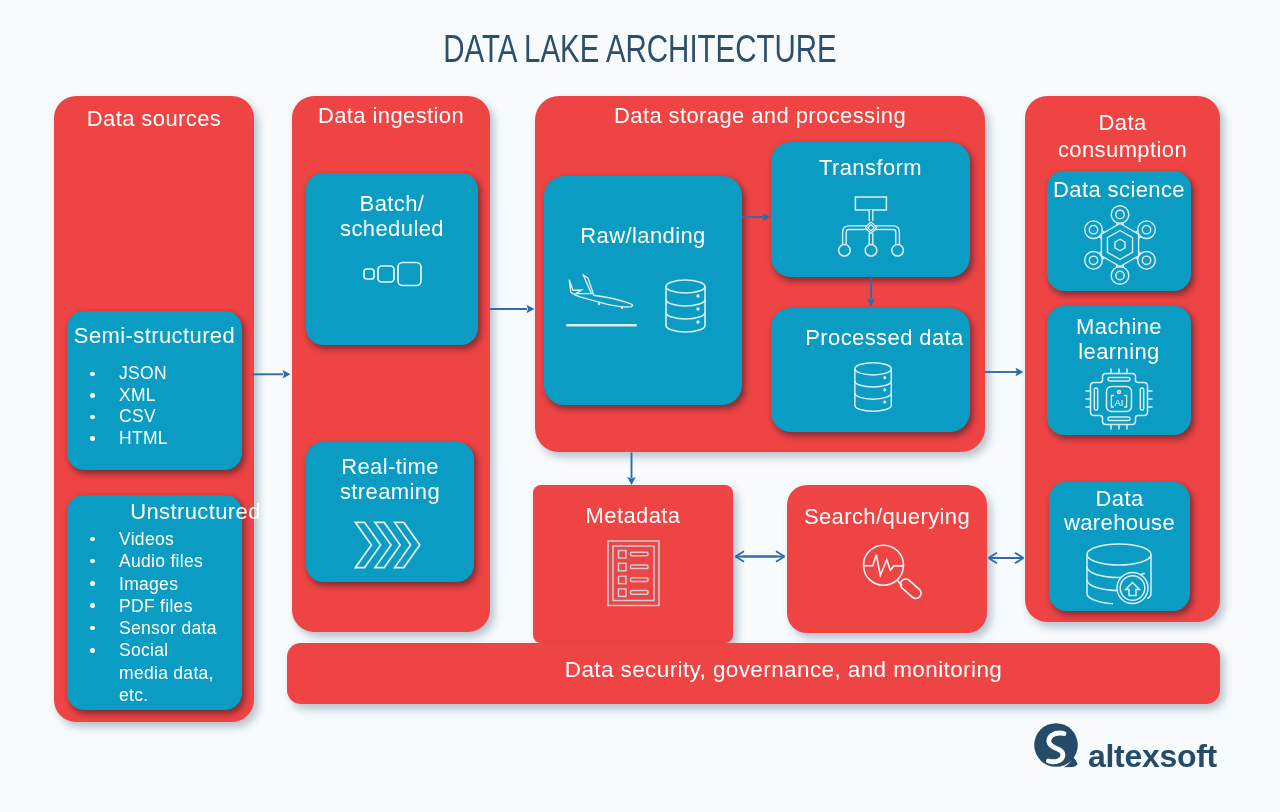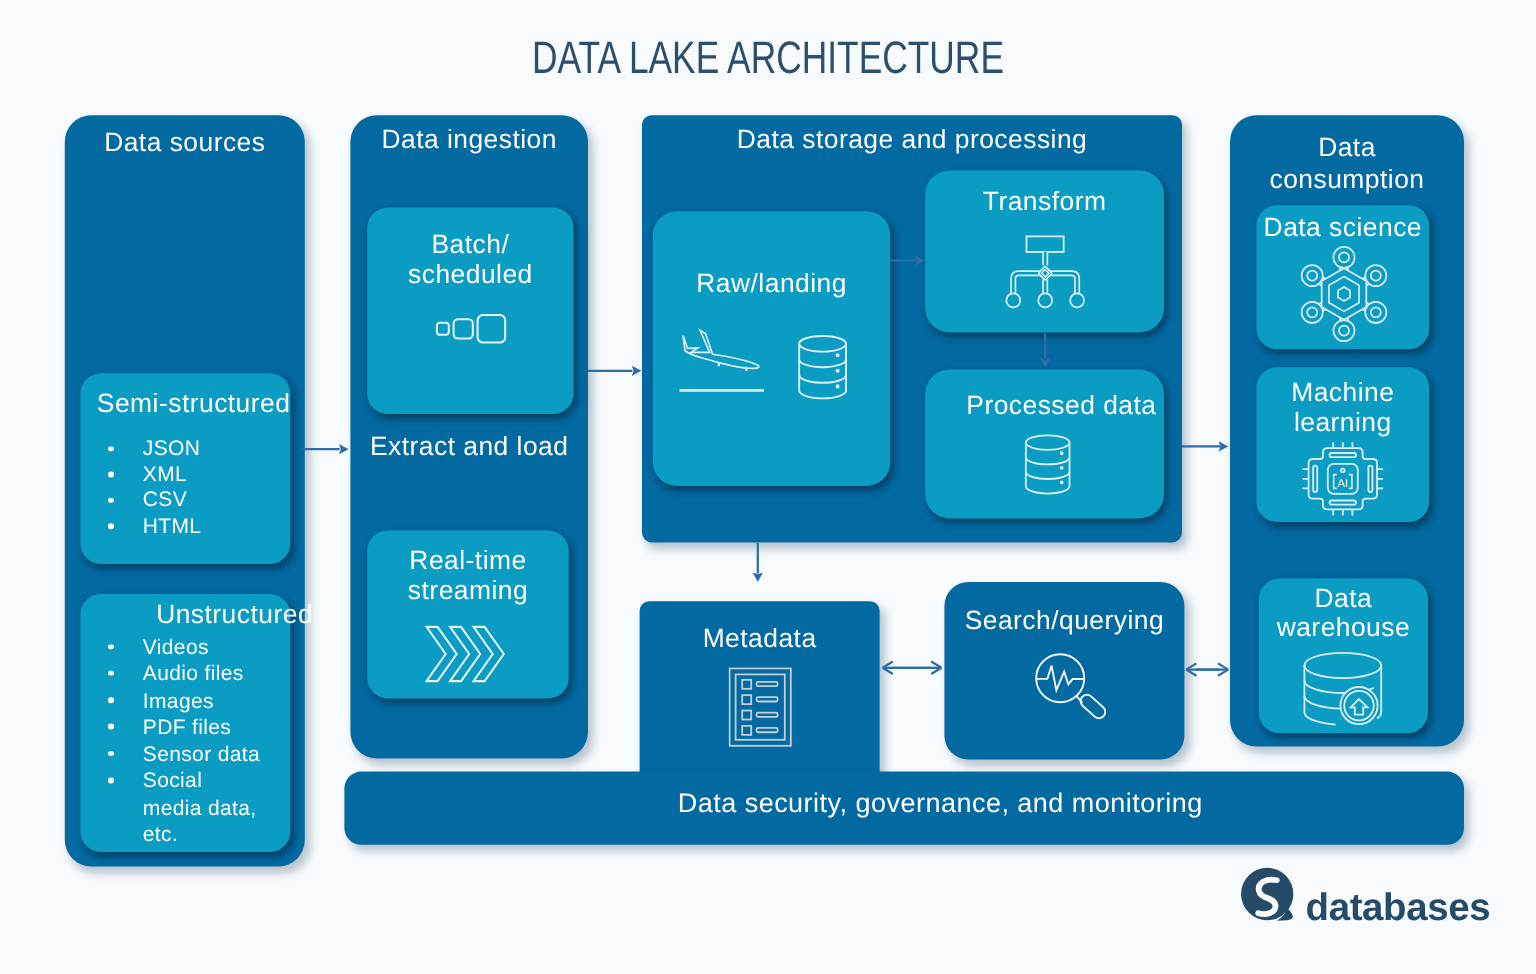--- a/index.html
+++ b/index.html
@@ -1,36 +1,36 @@
 <!DOCTYPE html>
 <html><head><meta charset="utf-8">
 <style>
 html,body{margin:0;padding:0;}
 body{width:1280px;height:812px;background:#f7fbfd;font-family:"Liberation Sans",sans-serif;overflow:hidden;}
 .page{position:relative;width:1280px;height:812px;}
 .abs{position:absolute;}
-.panel{position:absolute;background:#0369a1;border-radius:22px;box-shadow:4px 5px 8px rgba(30,60,90,.30);}
+.panel{position:absolute;background:#ef4444;border-radius:22px;box-shadow:4px 5px 8px rgba(30,60,90,.30);}
 .teal{position:absolute;background:#0a9cc2;border-radius:17px;box-shadow:2.5px 3.5px 6px rgba(0,15,30,.45);}
 .hdr{position:absolute;left:0;width:100%;text-align:center;color:#fff;font-size:22px;letter-spacing:.4px;line-height:24px;}
 .btitle{position:absolute;left:0;width:100%;text-align:center;color:#fff;font-size:22px;letter-spacing:.4px;line-height:25px;}
 ul.lst{position:absolute;margin:0;padding:0;list-style:none;color:#fff;font-size:17.5px;letter-spacing:.3px;line-height:21.5px;}
 ul.lst li{position:relative;padding-left:27px;}
 ul.lst li::before{content:"";position:absolute;left:-2px;top:8.6px;width:4.6px;height:4.6px;border-radius:50%;background:#fff;}
 .title{position:absolute;top:29px;left:0;width:100%;text-align:center;color:#2d4f6c;font-size:38px;line-height:40px;transform:scaleX(.775);}
 svg{display:block;}
 .icon{position:absolute;}
 </style></head>
 <body>
 <div class="page">
 <div class="title">DATA LAKE ARCHITECTURE</div>
 
 <div class="panel" style="left:54px;top:96px;width:200px;height:626px;">
   <div class="hdr" style="top:11px;">Data sources</div>
   <div class="teal" style="left:13px;top:215px;width:175px;height:159px;">
-    <div class="btitle" style="top:12px;text-align:right;">Semi-structured</div>
+    <div class="btitle" style="top:12px;">Semi-structured</div>
     <ul class="lst" style="left:25px;top:52px;width:140px;">
       <li>JSON</li>
           <li>XML</li>
           <li>CSV</li>
           <li>HTML</li>
     </ul>
   </div>
   <div class="teal" style="left:13px;top:399px;width:175px;height:215px;">
     <div class="btitle" style="top:4px;padding-left:41px;">Unstructured</div>
     <ul class="lst" style="left:25px;top:33px;width:142px;line-height:22.3px;">
@@ -49,34 +49,33 @@
   <div class="teal" style="left:14px;top:77px;width:172px;height:172px;">
     <div class="btitle" style="top:18px;">Batch/<br>scheduled</div>
     <div class="icon" style="left:57px;top:88px;">
       <svg width="60" height="26" viewBox="0 0 60 26" fill="none" stroke="#e8f4f8" stroke-width="1.7">
         <rect x="1" y="8" width="10" height="10" rx="2.5"></rect>
         <rect x="15" y="5" width="16" height="16" rx="3.5"></rect>
         <rect x="35" y="1.5" width="23" height="23" rx="4.5"></rect>
       </svg>
     </div>
   </div>
-  <div class="btitle" style="top:263px;">Extract and load</div>
   <div class="teal" style="left:14px;top:346px;width:168px;height:140px;">
     <div class="btitle" style="top:12px;">Real-time<br>streaming</div>
     <div class="icon" style="left:48px;top:79px;">
       <svg width="68" height="49" viewBox="0 0 68 49" fill="none" stroke="#e8f4f8" stroke-width="1.7">
         <path d="M1.4 1.4 h9.2 l16 22.6 -16 22.6 h-9.2 l16 -22.6 z"></path>
         <path d="M21 1.4 h9.2 l16 22.6 -16 22.6 h-9.2 l16 -22.6 z"></path>
         <path d="M40.6 1.4 h9.2 l16 22.6 -16 22.6 h-9.2 l16 -22.6 z"></path>
       </svg>
     </div>
   </div>
 </div>
 
-<div class="panel" style="left:535px;top:96px;width:450px;height:356px;border-radius:8px;">
+<div class="panel" style="left:535px;top:96px;width:450px;height:356px;border-radius:24px;">
   <div class="hdr" style="top:8px;">Data storage and processing</div>
   <div class="teal" style="left:9px;top:80px;width:198px;height:229px;border-radius:20px;">
     <div class="btitle" style="top:47px;">Raw/landing</div>
     <div class="icon" style="left:18px;top:95px;">
       <svg width="80" height="58" viewBox="0 0 80 58" fill="none" stroke="#dceef5" stroke-width="1.4">
         <path d="M7.2 8.7 L 10.9 19.3 L 19.5 19 L 14.2 22.4 L 29.4 22.6 L 21.4 4.2 L 25.9 6.9 L 31.8 24.3 L 41.3 25.7 C 55 28.2 64 30.6 69.3 33.2 Q 71.6 34.4 69.3 35.6 C 60 37.6 45 33.2 36.1 30.9 L 23.2 27.3 Q 12 24.3 8.8 21.2 Z"></path>
         <path d="M37 31 v3.2 M60 34.7 v3.4" stroke-width="1.8"></path>
         <path d="M4.2 54.3 h70.5" stroke-width="2.4"></path>
       </svg>
     </div>
@@ -124,21 +123,21 @@
         <path d="M2 21.5 c0,3.6 8.7,6.5 19.5,6.5 c10.8,0 19.5,-2.9 19.5,-6.5"></path>
         <path d="M2 34.5 c0,3.6 8.7,6.5 19.5,6.5 c10.8,0 19.5,-2.9 19.5,-6.5"></path>
         <circle cx="34" cy="18" r="0.9" fill="#dceef5"></circle>
             <circle cx="34" cy="31" r="0.9" fill="#dceef5"></circle>
             <circle cx="34" cy="44" r="0.9" fill="#dceef5"></circle>
       </svg>
     </div>
   </div>
 </div>
 
-<div class="panel" style="left:533px;top:485px;width:200px;height:158px;border-radius:8px;margin-top:16px;">
+<div class="panel" style="left:533px;top:485px;width:200px;height:158px;border-radius:8px;">
   <div class="btitle" style="top:18px;">Metadata</div>
   <div class="icon" style="left:74px;top:55px;">
     <svg width="53" height="67" viewBox="0 0 53 67" fill="none" stroke="#c4cfd8" stroke-width="1.5">
       <rect x="1" y="1" width="51" height="64.5"></rect>
       <rect x="6" y="6" width="41" height="54.5"></rect>
       <g>
         <rect x="11.5" y="10.5" width="7.5" height="7.5"></rect>
             <rect x="23.5" y="12.2" width="17.5" height="3.6" rx="1.2"></rect>
         <rect x="11.5" y="23.3" width="7.5" height="7.5"></rect>
             <rect x="23.5" y="25" width="17.5" height="3.6" rx="1.2"></rect>
@@ -266,15 +265,15 @@
   </g>
 </svg>
 
 <div class="abs" style="left:1034px;top:722px;">
   <svg width="45" height="47" viewBox="0 0 45 47" fill="none">
     <circle cx="22" cy="23" r="21.8" fill="#264b69"></circle>
     <path d="M39 35 Q43 38.5 43.5 42.2 Q42 44.8 38.5 44.9 L30 45.3 Q36.5 41.5 39 35 Z" fill="#264b69"></path>
     <path d="M30 11.5 C20 9.5 14 14.5 15 20 C15.7 23.8 19 25.3 23 26.8 C27 28.3 29.5 30.3 28.8 34 C27.8 38.8 21.5 41 14.5 39" stroke="#fff" stroke-width="4.8" stroke-linecap="round"></path>
   </svg>
 </div>
-<div class="abs" style="left:1088px;top:738px;width:150px;color:#264b69;font-size:32px;font-weight:bold;letter-spacing:-0.3px;font-family:'Liberation Sans',sans-serif;">databases</div>
+<div class="abs" style="left:1088px;top:738px;width:150px;color:#264b69;font-size:32px;font-weight:bold;letter-spacing:-0.3px;font-family:'Liberation Sans',sans-serif;">altexsoft</div>
 
 </div>
 
 </body></html>

